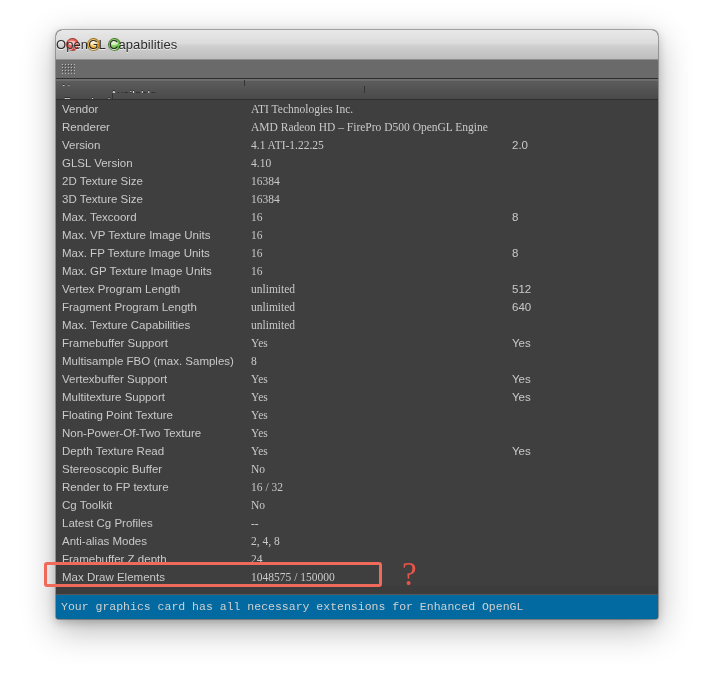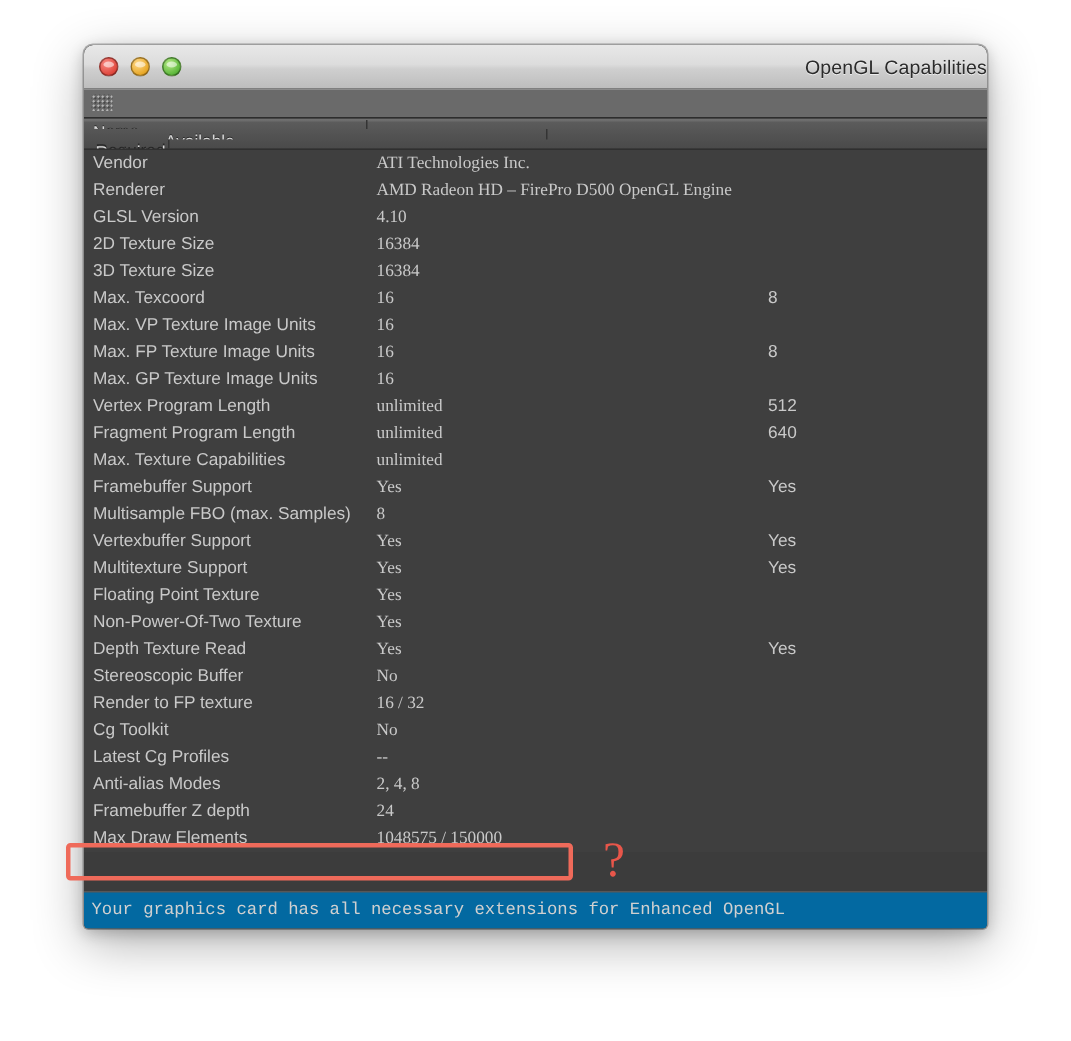--- a/index.html
+++ b/index.html
@@ -35,21 +35,21 @@
     position: relative;
     height: 29px;
     background: linear-gradient(to bottom, #e8e8e8 0%, #dcdcdc 45%, #cfcfcf 55%, #bdbdbd 100%);
     border-bottom: 1px solid #8d8d8d;
     border-radius: 6px 6px 0 0;
   }
   #window-title {
     position: absolute;
     left: 0; right: 0; top: 0;
     line-height: 29px;
-    text-align: right;
+    text-align: left;
     font-size: 13px;
     color: #2b2b2b;
     text-shadow: 0 1px 0 rgba(255,255,255,0.65);
     letter-spacing: 0.1px;
   }
   .lights {
     position: absolute;
     left: 10px;
     top: 8px;
     display: flex;
@@ -217,20 +217,26 @@
           <div class="cell c-req"></div>
           <div class="cell c-extra"></div>
         </div>
         <div class="row">
           <div class="cell c-name">Renderer</div>
           <div class="cell c-avail">AMD Radeon HD – FirePro D500 OpenGL Engine</div>
           <div class="cell c-req"></div>
           <div class="cell c-extra"></div>
         </div>
         <div class="row">
+          <div class="cell c-name">Version</div>
+          <div class="cell c-avail">4.1 ATI-1.22.25</div>
+          <div class="cell c-req">2.0</div>
+          <div class="cell c-extra"></div>
+        </div>
+        <div class="row">
           <div class="cell c-name">GLSL Version</div>
           <div class="cell c-avail">4.10</div>
           <div class="cell c-req"></div>
           <div class="cell c-extra"></div>
         </div>
         <div class="row">
           <div class="cell c-name">2D Texture Size</div>
           <div class="cell c-avail">16384</div>
           <div class="cell c-req"></div>
           <div class="cell c-extra"></div>

